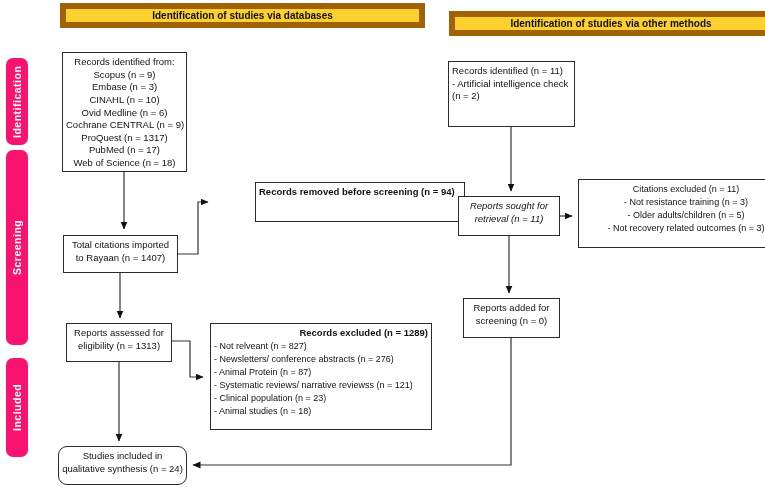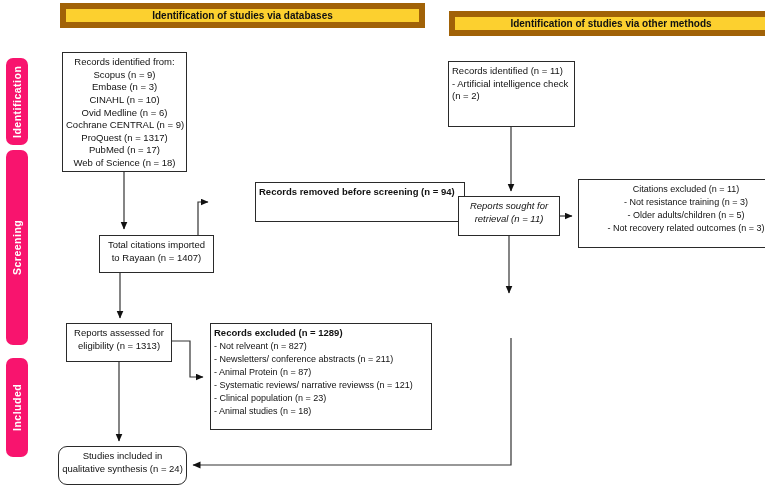--- a/index.html
+++ b/index.html
@@ -10,21 +10,21 @@
        text-align:center;box-sizing:border-box;}
   .stage-lbl{position:absolute;background:#F8146E;border-radius:7px;color:#fff;
        display:flex;align-items:center;justify-content:center;box-sizing:border-box;
        writing-mode:vertical-rl;transform:rotate(180deg);
        font-weight:bold;font-size:10.5px;letter-spacing:.5px;}
   .fbox{position:absolute;background:#fff;border:1px solid #2a2a2a;box-sizing:border-box;
        font-size:9.5px;line-height:1.33;padding:3px 3px;overflow:hidden;}
   .fbox.center{text-align:center;display:flex;flex-direction:column;}
   .fbox.left{text-align:left;}
   .fbox .title{font-weight:bold;white-space:nowrap;}
-  .fbox .title.center-t{text-align:left;}
+  .fbox .title.center-t{text-align:right;}
   .fbox .line{white-space:nowrap;}
   .fbox.wrap .line{white-space:normal;}
   .items-9 .line{font-size:9px;line-height:1.45;}
   #flow-arrows{position:absolute;left:0;top:0;pointer-events:none;}
 </style>
 </head>
 <body>
 
 <div id="stage">
 
@@ -59,37 +59,37 @@
       <div class="line">Scopus (n = 9)</div>
       <div class="line">Embase (n = 3)</div>
       <div class="line">CINAHL (n = 10)</div>
       <div class="line">Ovid Medline (n = 6)</div>
       <div class="line">Cochrane CENTRAL (n = 9)</div>
       <div class="line">ProQuest (n = 1317)</div>
       <div class="line">PubMed (n = 17)</div>
       <div class="line">Web of Science (n = 18)</div>
     </div>
 
-  <div class="fbox center wrap" style="left:63px;top:235px;width:115px;height:38px;margin-left:36px;">
+  <div class="fbox center wrap" style="left:63px;top:235px;width:115px;height:38px;">
     <div class="line">Total citations imported to Rayaan (n = 1407)</div>
   </div>
 
   <div class="fbox left" style="left:215px;top:182px;width:210px;height:40px;margin-left:40px;">
     <div class="title">Records removed before screening (n = 94)</div>
   </div>
 
   <div class="fbox center wrap" style="left:66px;top:323px;width:106px;height:39px;">
     <div class="line">Reports assessed for eligibility (n = 1313)</div>
   </div>
 
   <div class="fbox left" style="left:210px;top:323px;width:222px;height:107px;">
     <div class="title center-t">Records excluded (n = 1289)</div>
     <div class="items-9">
         <div class="line">- Not relveant (n = 827)</div>
-        <div class="line">- Newsletters/ conference abstracts (n = 211)</div>
+        <div class="line">- Newsletters/ conference abstracts (n = 276)</div>
         <div class="line">- Animal Protein  (n = 87)</div>
         <div class="line">- Systematic reviews/ narrative reviewss (n = 121)</div>
         <div class="line">- Clinical population (n = 23)</div>
         <div class="line">- Animal studies (n = 18)</div>
       </div>
   </div>
 
   <div class="fbox center wrap" style="left:58px;top:446px;width:129px;height:39px;border-radius:9px;">
     <div class="line">Studies included in qualitative synthesis (n = 24)</div>
   </div>
@@ -103,14 +103,17 @@
     <div class="line">Reports sought for retrieval (n = 11)</div>
   </div>
 
   <div class="fbox center items-9" style="left:578px;top:179px;width:216px;height:69px;">
       <div class="line">Citations excluded (n = 11)</div>
       <div class="line">- Not resistance training (n = 3)</div>
       <div class="line">- Older adults/children (n = 5)</div>
       <div class="line">- Not recovery related outcomes (n = 3)</div>
     </div>
 
+  <div class="fbox center wrap" style="left:463px;top:298px;width:97px;height:40px;">
+    <div class="line">Reports added for screening (n = 0)</div>
+  </div>
 
 </div>
 
 </body></html>

